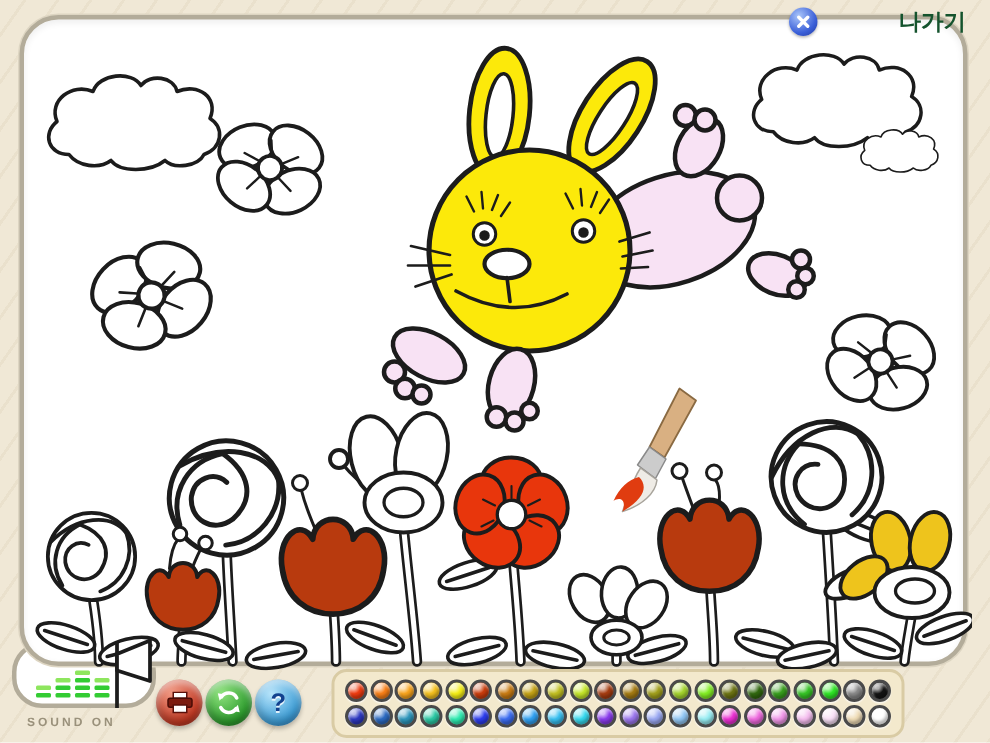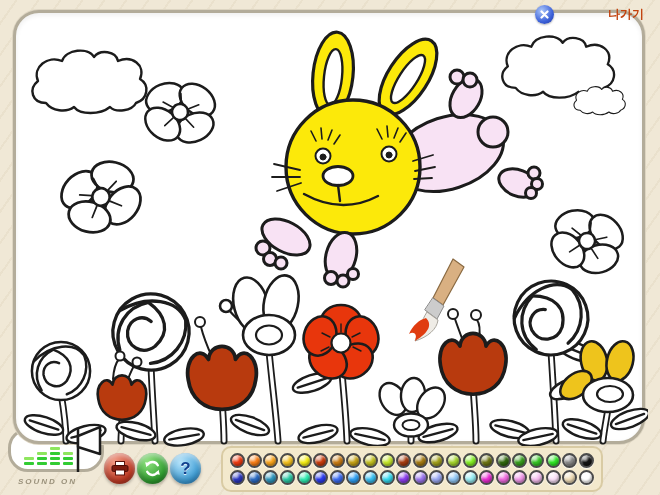--- a/index.html
+++ b/index.html
@@ -15,29 +15,29 @@
     background:#ffffff;border:3px solid #b3ac9a;border-radius:26px;
     box-sizing:border-box;box-shadow:0 0 0 1px #ddd5c2, inset 0 2px 5px rgba(0,0,0,.07);
     z-index:2;
   }
   .canvas svg{position:absolute;left:0;top:0;border-radius:22px;}
   
   .exit{position:absolute;right:16px;top:5px;display:flex;align-items:center;gap:6px;z-index:5;cursor:pointer;}
   .exit-circle{width:19px;height:19px;border-radius:50%;
     background:radial-gradient(circle at 35% 30%, #aac6fa, #3a5fd8 62%, #22379a);
     box-shadow:0 1px 2px rgba(0,0,0,.3);display:flex;align-items:center;justify-content:center;}
-  .exit-label{font-size:12px;font-weight:bold;color:#c2410c;margin-left:48px;}
+  .exit-label{font-size:15px;font-weight:bold;color:#14532d;margin-left:48px;}
   
   .sound-tab{position:absolute;left:8px;top:428px;width:96px;height:44px;background:#fff;
     border:3px solid #b3ac9a;border-radius:20px;box-sizing:border-box;z-index:1;}
   .eq{position:absolute;left:24px;top:447px;display:flex;align-items:flex-end;gap:3px;z-index:3;}
   .eq-col{display:flex;flex-direction:column;gap:2px;}
   .eq-bar{width:10px;height:3px;border-radius:1px;}
   .sound-label{position:absolute;left:18px;top:477px;font-size:8px;font-weight:bold;
-    letter-spacing:2px;color:#9a917b;z-index:3;font-style:italic;}
+    letter-spacing:2px;color:#9a917b;z-index:3;}
   .doodle{position:absolute;left:58px;top:426px;z-index:3;}
   
   .btn{position:absolute;top:453px;width:31px;height:31px;border-radius:50%;z-index:4;cursor:pointer;
     display:flex;align-items:center;justify-content:center;
     box-shadow:0 2px 3px rgba(0,0,0,.25), inset 0 -4px 6px rgba(0,0,0,.25), inset 0 3px 4px rgba(255,255,255,.55);}
   .btn-print{left:104px;background:radial-gradient(circle at 35% 30%, #f29a84, #c23a24 65%, #8a2012);}
   .btn-reset{left:137px;background:radial-gradient(circle at 35% 30%, #8fe27e, #2f9e2f 65%, #156415);}
   .btn-help{left:170px;background:radial-gradient(circle at 35% 30%, #b7e4fa, #3f9fd8 65%, #1d6aa8);}
   .btn-help span{font-size:17px;font-weight:900;color:#12418e;text-shadow:0 1px 0 rgba(255,255,255,.8);line-height:1;}
   

